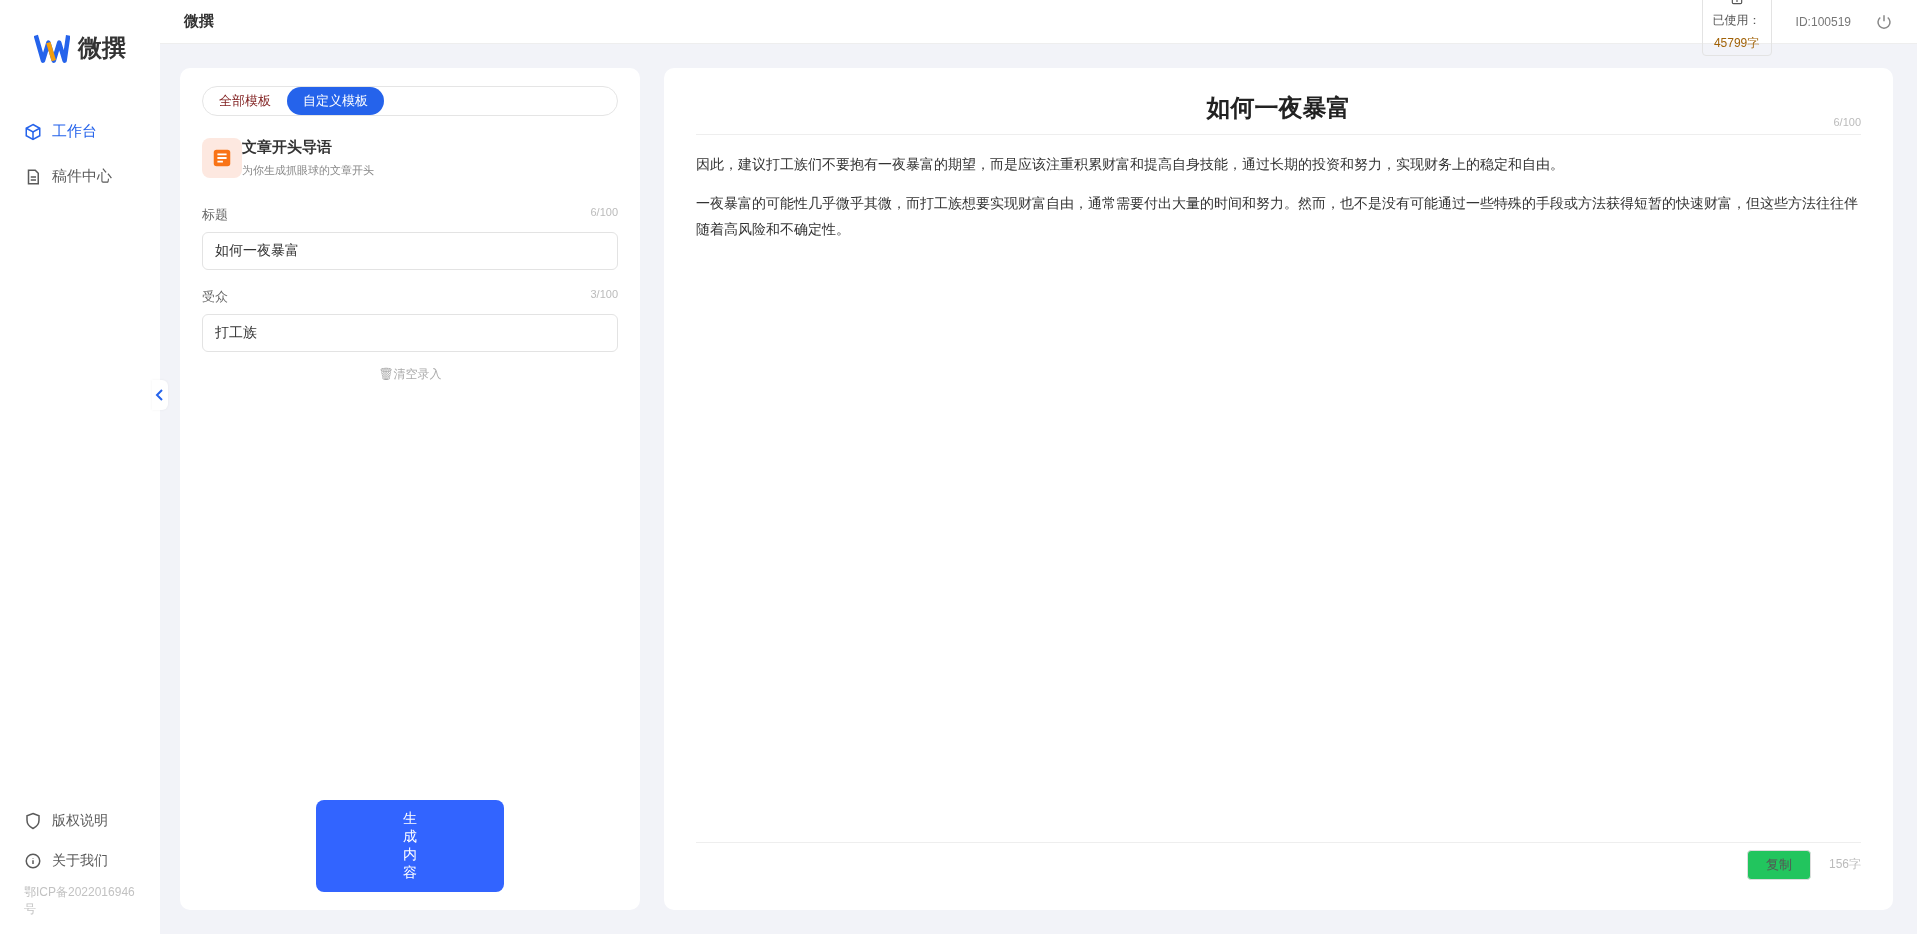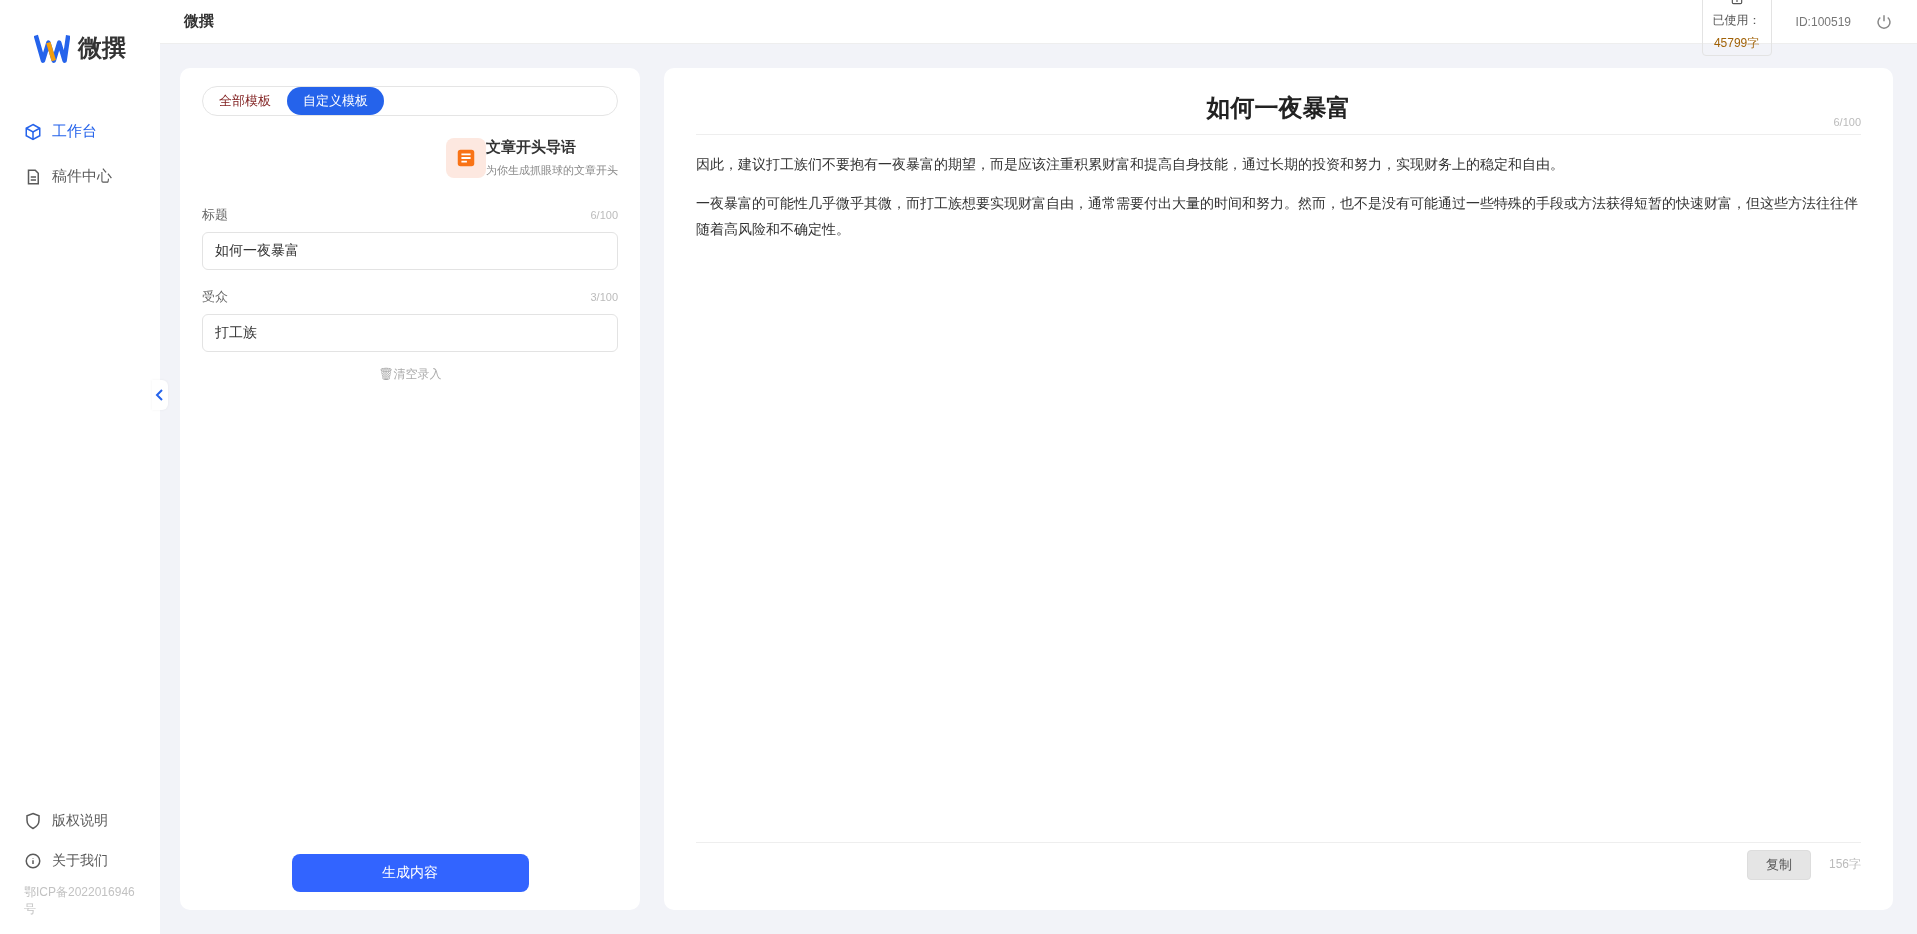--- a/index.html
+++ b/index.html
@@ -114,29 +114,29 @@
   overflow:hidden;
   margin-bottom: 22px;
 }
 .tab {
   padding: 5px 16px;
   font-size:13px;
   cursor:pointer;
   color:#7f1d1d;
 }
 .tab.active { background:#2563eb; color:#fff; border-radius:16px; }
-.tpl-head { display:flex; align-items:flex-start; margin-bottom: 28px; justify-content: flex-end; }
+.tpl-head { display:flex; align-items:flex-start; margin-bottom: 28px; }
 .tpl-icon {
   width:40px;height:40px;border-radius:8px;background:#fde8e0;
   display:flex;align-items:center;justify-content:center;flex-shrink:0;
 }
 .tpl-name { font-size:15px; font-weight:600; color:#333; margin-bottom:6px; }
 .tpl-desc { font-size:11px; color:#888; }
 
-.field-label-row { display:flex; justify-content:space-between; align-items:center; margin-bottom:8px; }
+.field-label-row { display:flex; justify-content:space-between; align-items:flex-start; margin-bottom:8px; }
 .field-label { font-size:13px; color:#666; }
 .field-count { font-size:11px; color:#bbb; }
 .text-input {
   width:100%;
   border:1px solid #e3e3e3;
   border-radius:6px;
   padding:10px 12px;
   font-size:14px;
   color:#333;
   margin-bottom:18px;
@@ -151,21 +151,21 @@
 }
 .gen-btn-wrap { margin-top:auto; display:flex; justify-content:center; padding-top:20px; }
 .gen-btn {
   background:#3264ff;
   color:#fff;
   border:none;
   border-radius:8px;
   padding:10px 83px;
   font-size:14px;
   cursor:pointer;
-  width:237px;
+  width:188px;
 }
 
 
 .out-title-row {
   border-bottom:1px solid #eee;
   padding-bottom:10px;
   margin-bottom:16px;
   text-align:center;
   position:relative;
 }
@@ -186,21 +186,21 @@
   line-height:1.9;
 }
 .out-body p { margin-bottom:12px; }
 .out-foot {
   height:44px;
   border-top:1px solid #eee;
   margin-top:12px;
   display:flex; align-items:center; justify-content:flex-end; gap:18px;
 }
 .copy-btn {
-  border:1px solid #ddd; background:#e5e5e5; border-radius:4px;
+  border:1px solid #ddd; background:#22c55e; border-radius:4px;
   padding:5px 18px; font-size:13px; cursor:pointer; color:#555;
 }
 .wc-text { font-size:12px; color:#bbb; }
 </style>
 </head>
 <body>
 
 <div class="app">
   <aside class="sidebar">
     <div class="logo-wrap">

